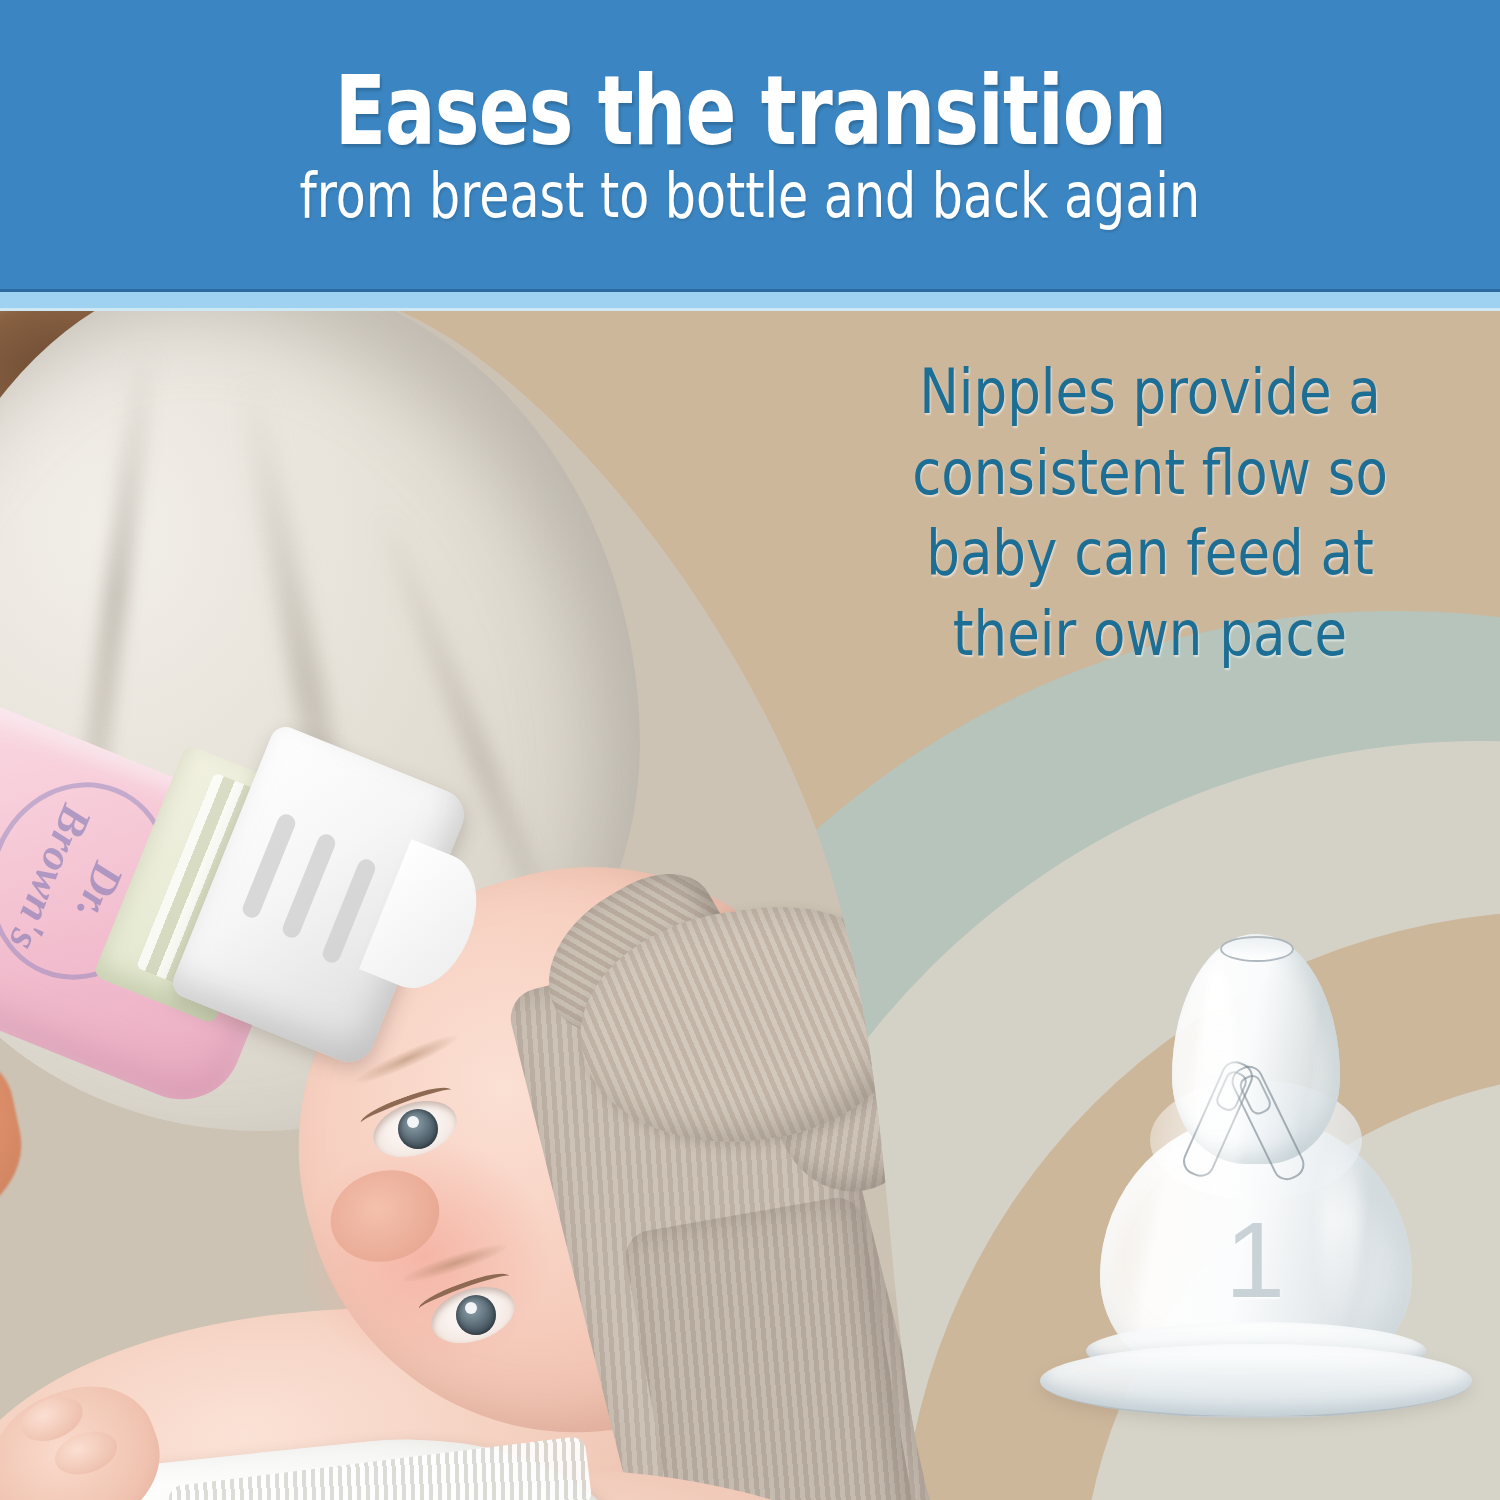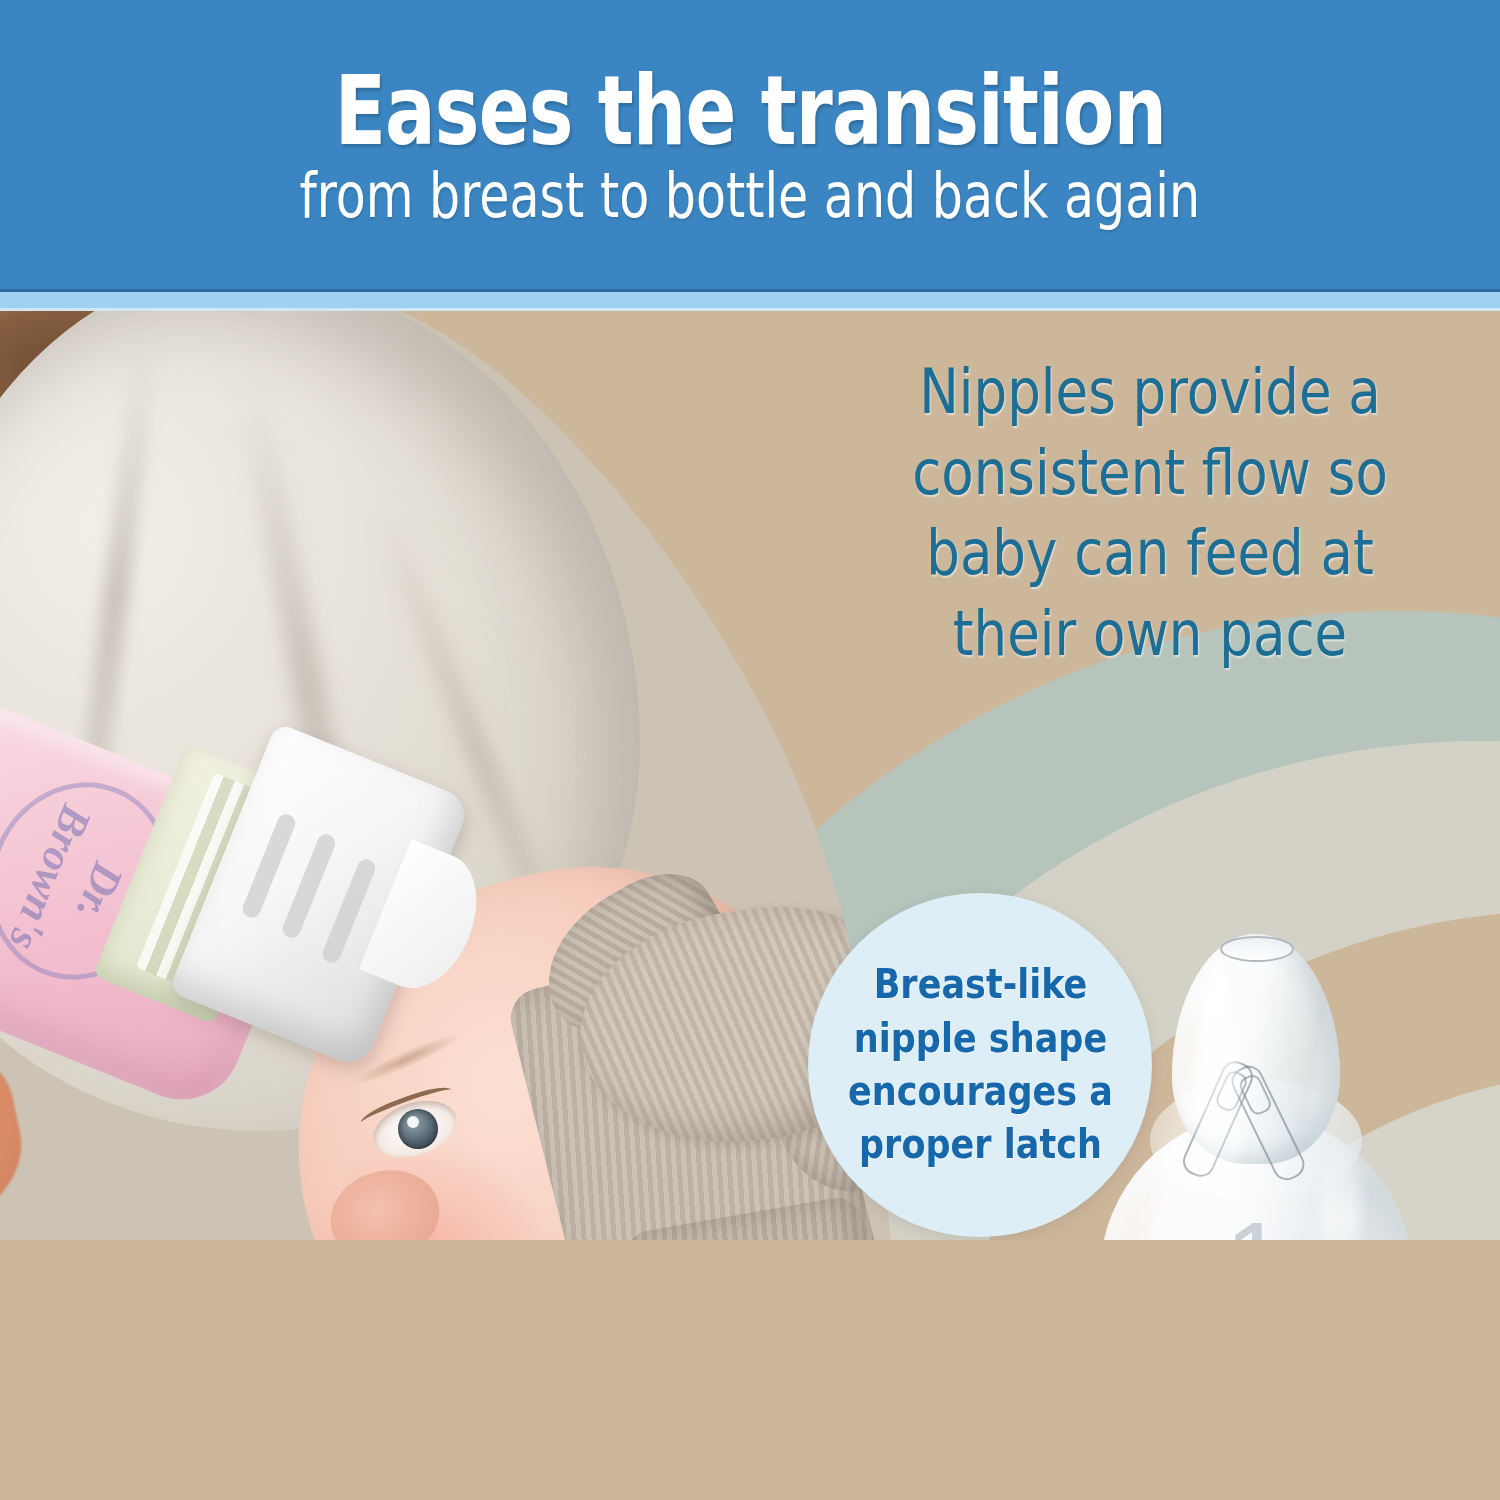--- a/index.html
+++ b/index.html
@@ -1,21 +1,21 @@
 <!DOCTYPE html>
 <html><head>
 <meta charset="utf-8">
 <style>
   html,body{margin:0;padding:0;}
   body{
     width:1500px;height:1500px;overflow:hidden;
     font-family:"Liberation Sans",sans-serif;
     background:#cdb79b;
   }
-  #stage{position:relative;width:1500px;height:1240px;overflow:hidden;}
+  #stage{position:relative;width:1500px;height:1500px;overflow:hidden;}
 
   
   .header{
     position:absolute;left:0;top:0;width:1500px;height:289px;
     background:#3b86c2;
     display:flex;flex-direction:column;align-items:center;justify-content:center;
     overflow:hidden;
   }
   .header-title{
     color:#ffffff;
@@ -476,28 +476,20 @@
     <div class="ph finger" style="left:54px;top:1122px;transform:rotate(-18deg);"></div>
   </div>
 
   <div class="body-copy">
     <span class="ln">Nipples provide a</span>
     <span class="ln">consistent flow so</span>
     <span class="ln">baby can feed at</span>
     <span class="ln">their own pace</span>
   </div>
 
-  <div class="badge">
-    <div class="badge-text">
-      <span class="ln">Breast-like</span>
-      <span class="ln">nipple shape</span>
-      <span class="ln">encourages a</span>
-      <span class="ln">proper latch</span>
-    </div>
-  </div>
 
   <div class="product">
     <div class="nip-body"></div>
     <div class="nip-waist"></div>
     <div class="nip-dome"></div>
     <div class="nip-tip"></div>
     <div class="pin pin-a"></div>
     <div class="pin pin-b"></div>
     <div class="gloss"></div>
     <div class="gloss2"></div>

